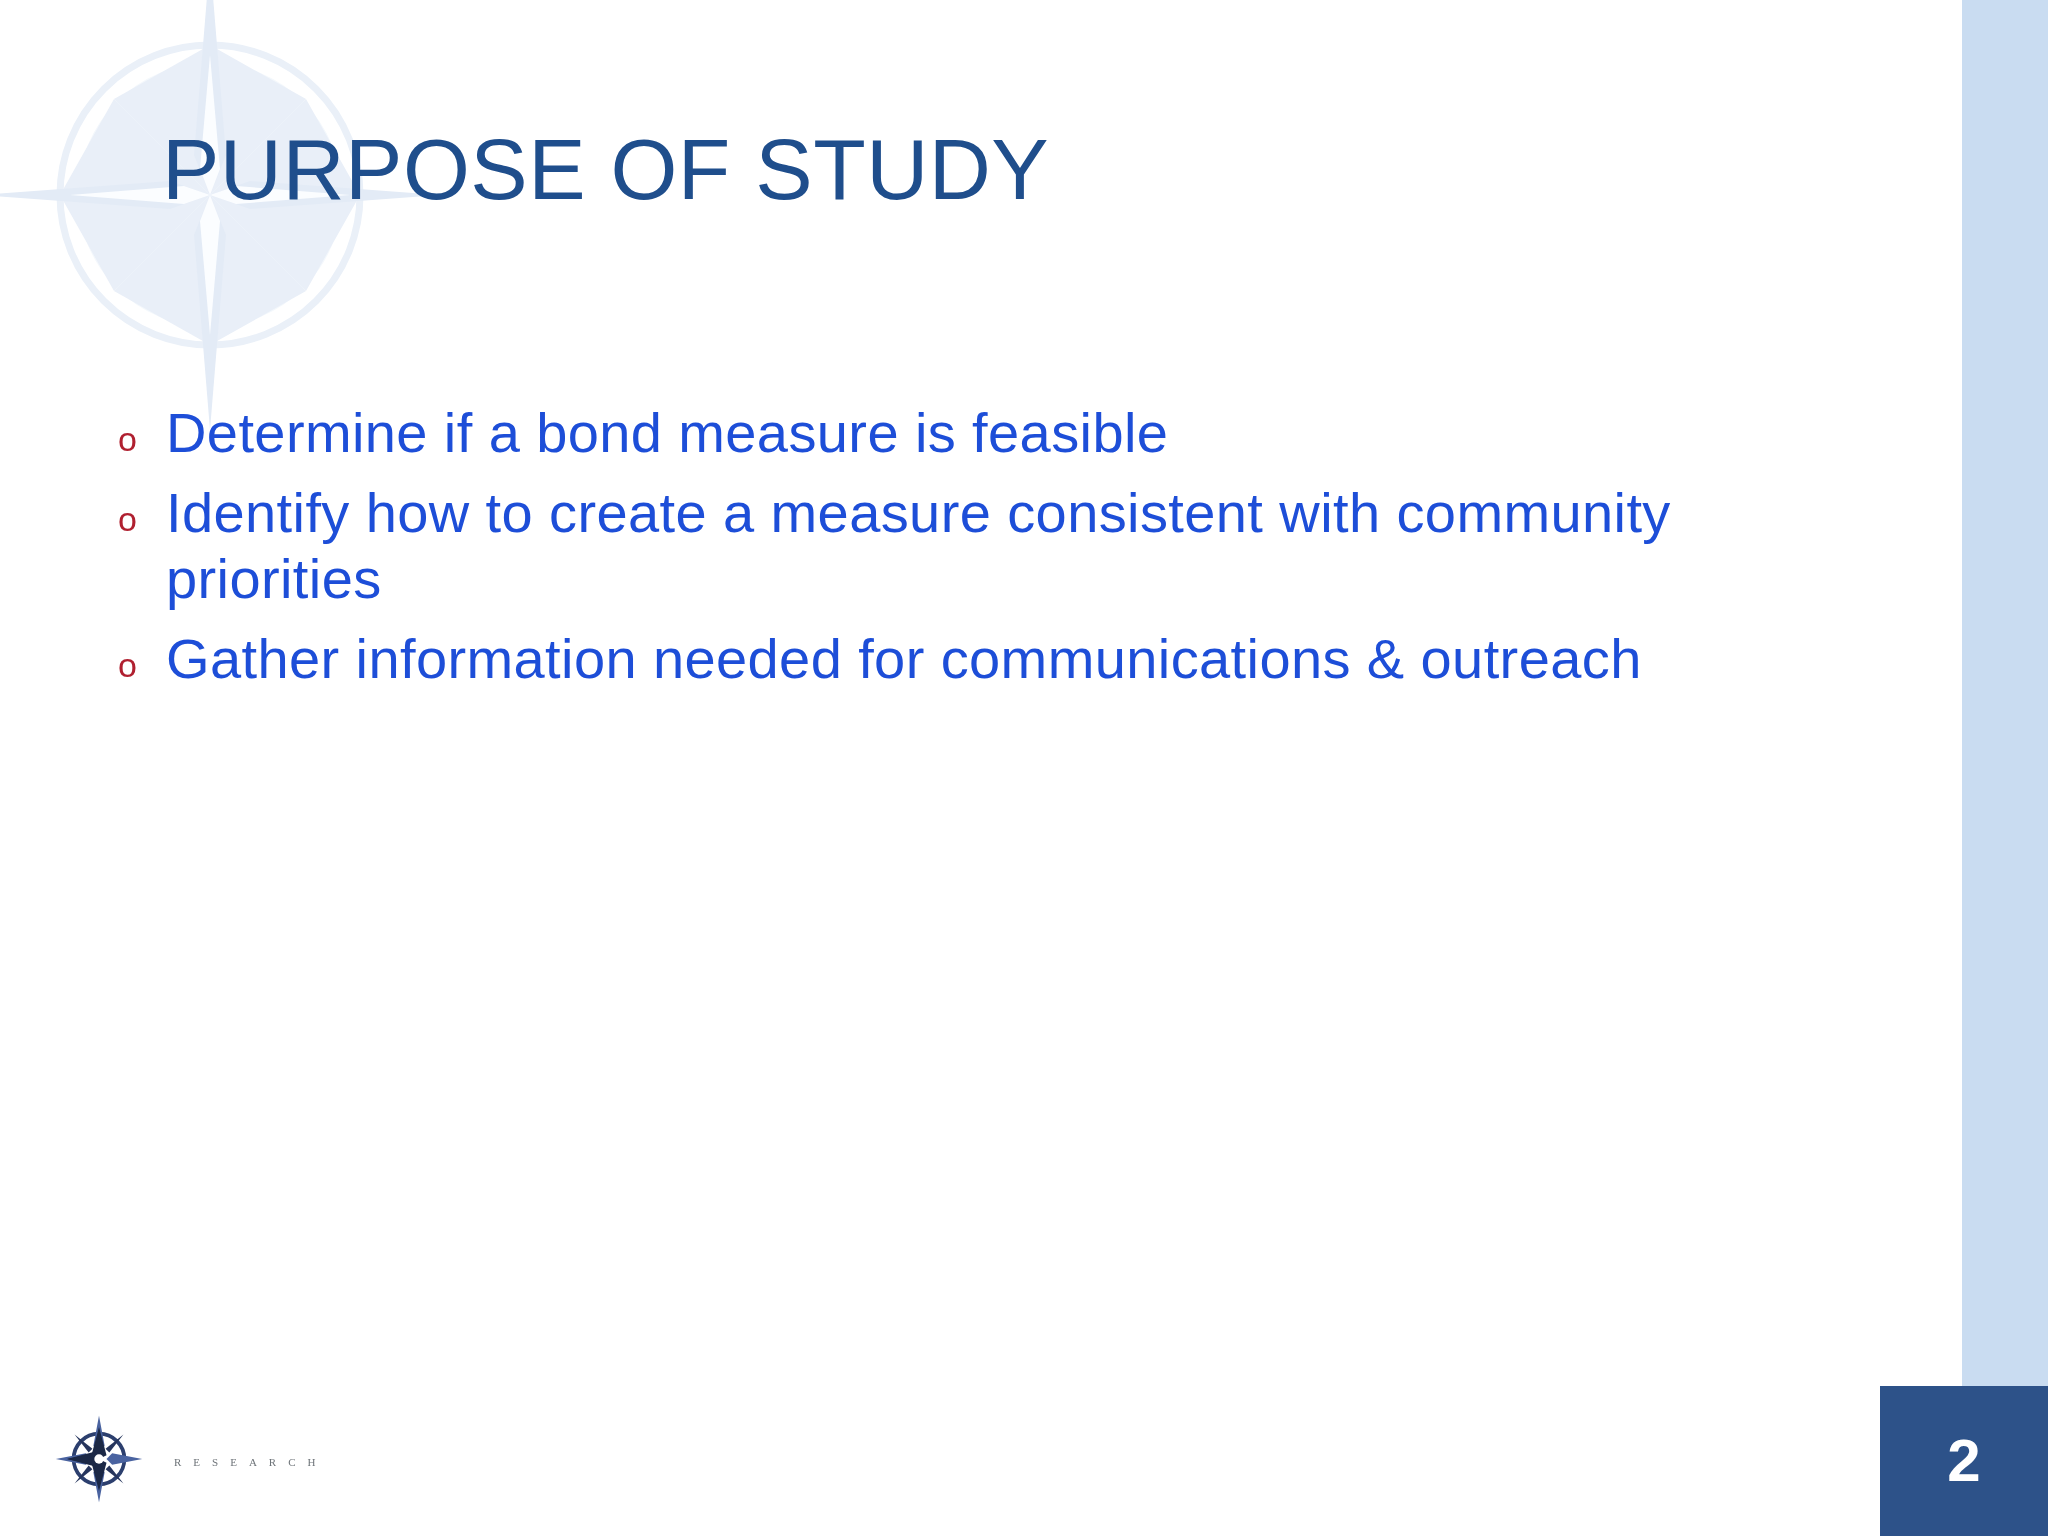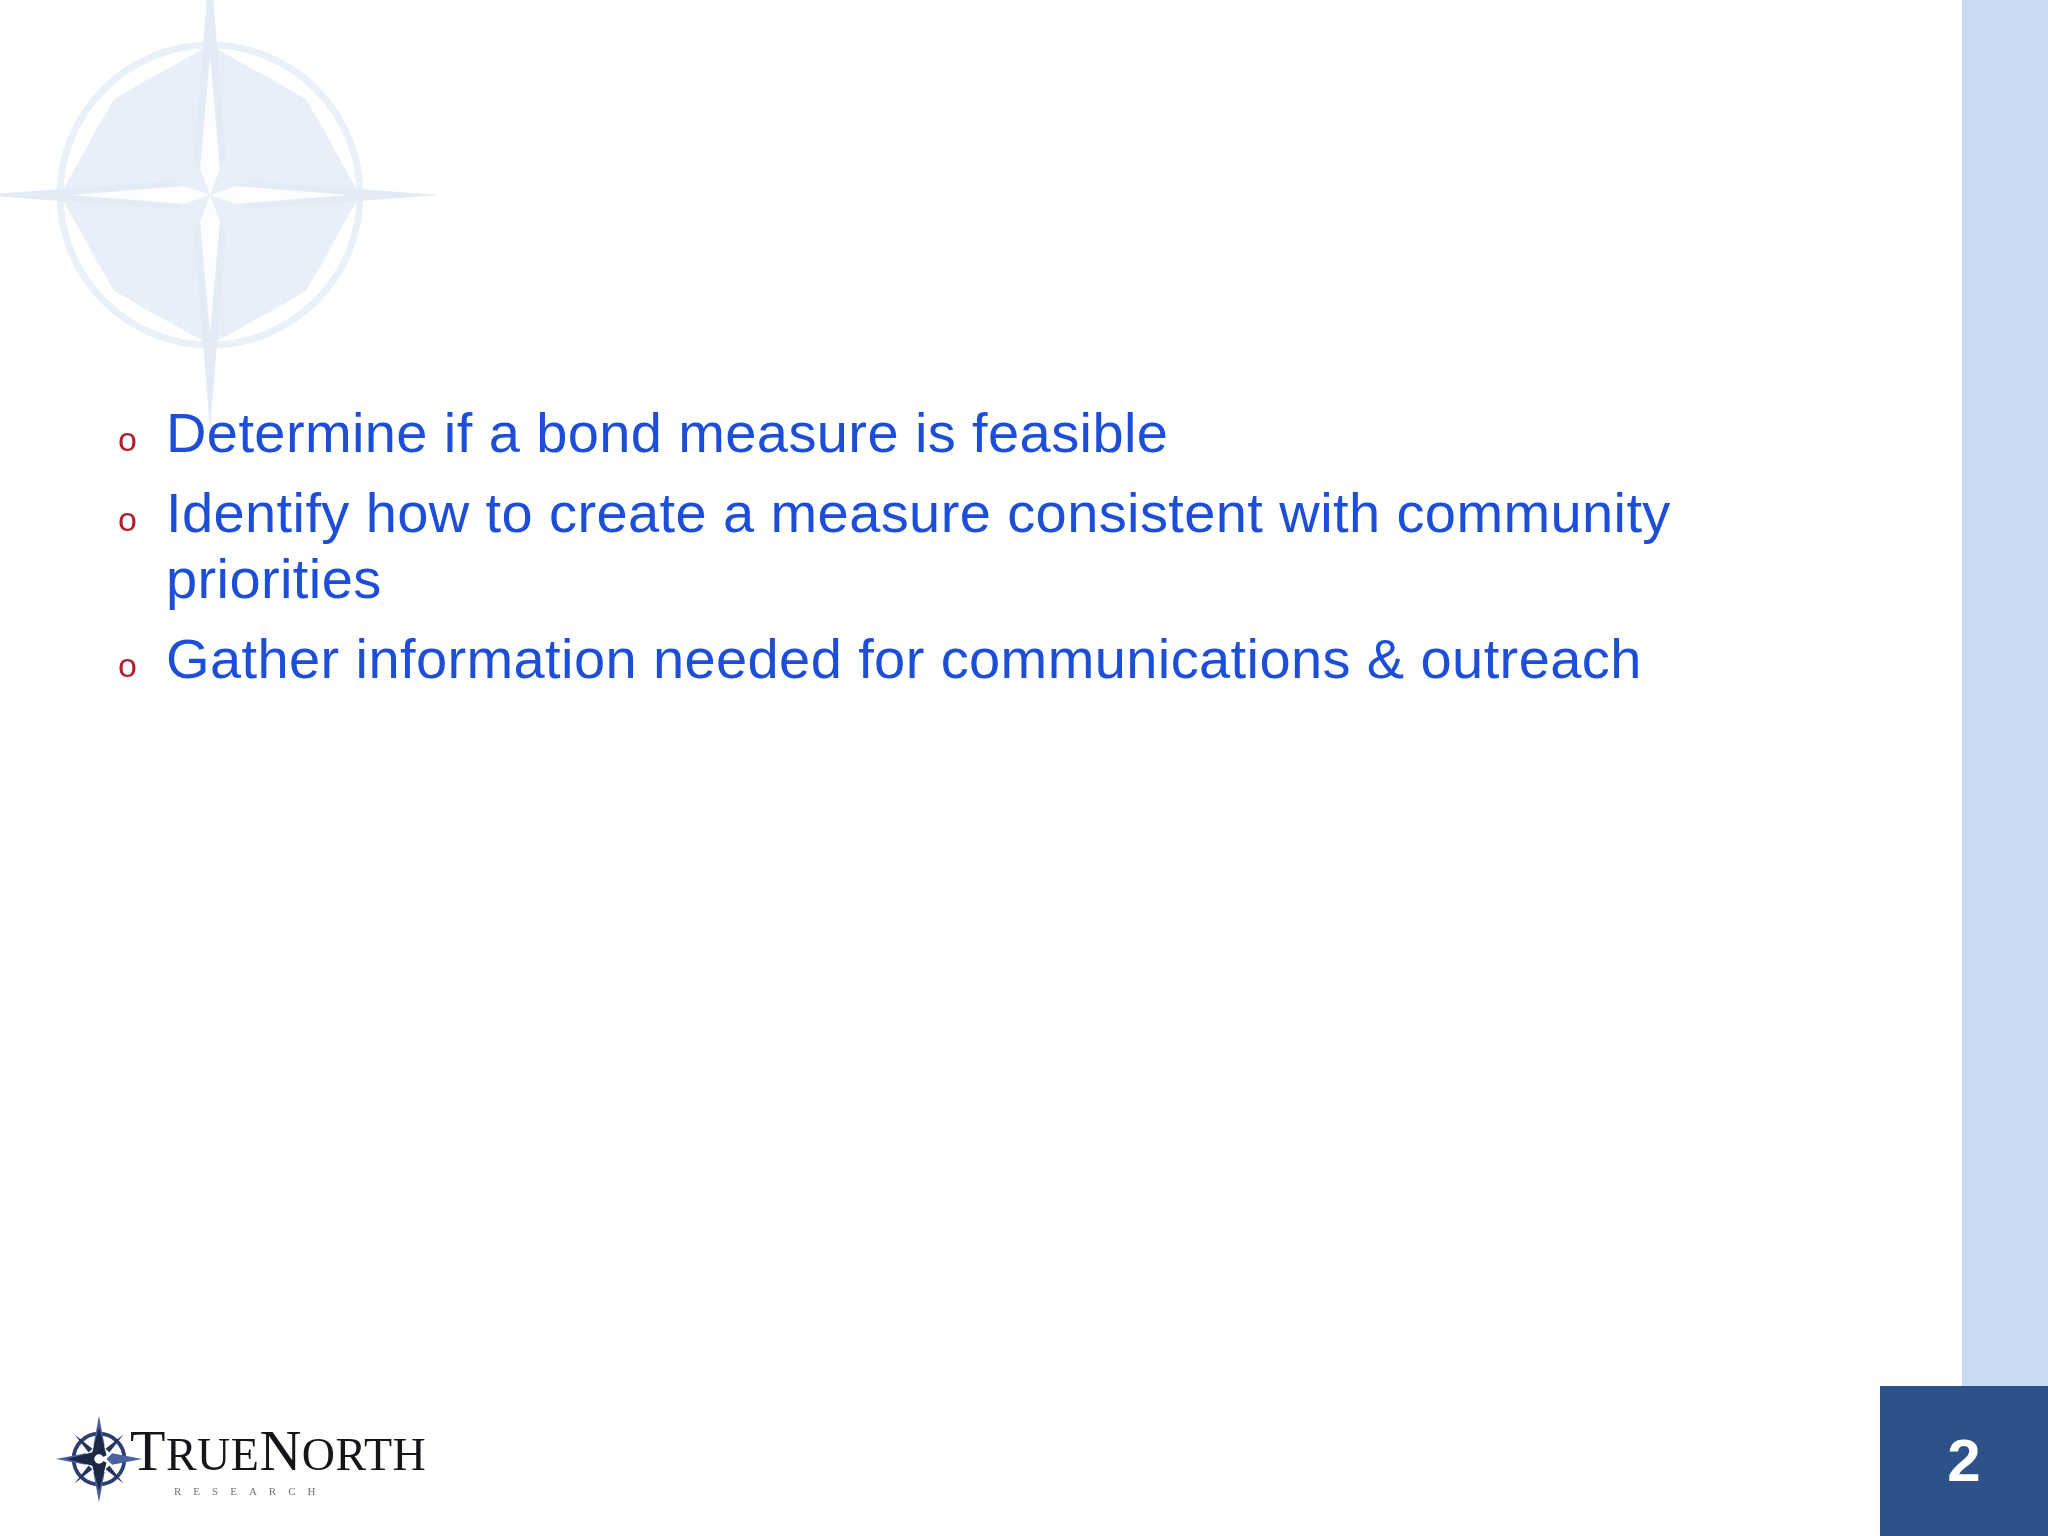--- a/index.html
+++ b/index.html
@@ -186,20 +186,21 @@
         <g fill="#fbfdff">
           <polygon points="0,-140 10,-26 0,0 -10,-26"></polygon>
           <polygon points="0,140 10,26 0,0 -10,26"></polygon>
           <polygon points="-140,0 -26,9 0,0 -26,-9"></polygon>
           <polygon points="140,0 26,9 0,0 26,-9"></polygon>
         </g>
       </g>
     </svg>
   </div>
 
+  <div class="title">PURPOSE OF STUDY</div>
 
   <div class="bullets">
 
     <div class="bullet-row">
       <span class="bullet-marker">o</span>
       <span class="bullet-text">Determine if a bond measure is feasible</span>
     </div>
 
     <div class="bullet-row">
       <span class="bullet-marker">o</span>
@@ -234,21 +235,20 @@
             <polygon points="0,-34 8,-4 0,0 -8,-4"></polygon>
             <polygon points="0,34 8,4 0,0 -8,4"></polygon>
             <polygon points="-34,0 -4,8 0,0 -4,-8"></polygon>
             <polygon points="34,0 -4,8 0,0 -4,-8" transform="scale(-1,1)"></polygon>
           </g>
           <circle cx="0" cy="0" r="5" fill="#ffffff"></circle>
         </g>
       </svg>
     </span>
     <span class="logo-words">
-      <span class="logo-name"><span class="cap">T</span><span>RUE</span><span class="cap">N</span><span>ORTH</span></span>
       <span class="logo-sub">RESEARCH</span>
     </span>
   </div>
 
   <div class="page-badge">
     <span class="num">2</span>
   </div>
 
 </div>
 

